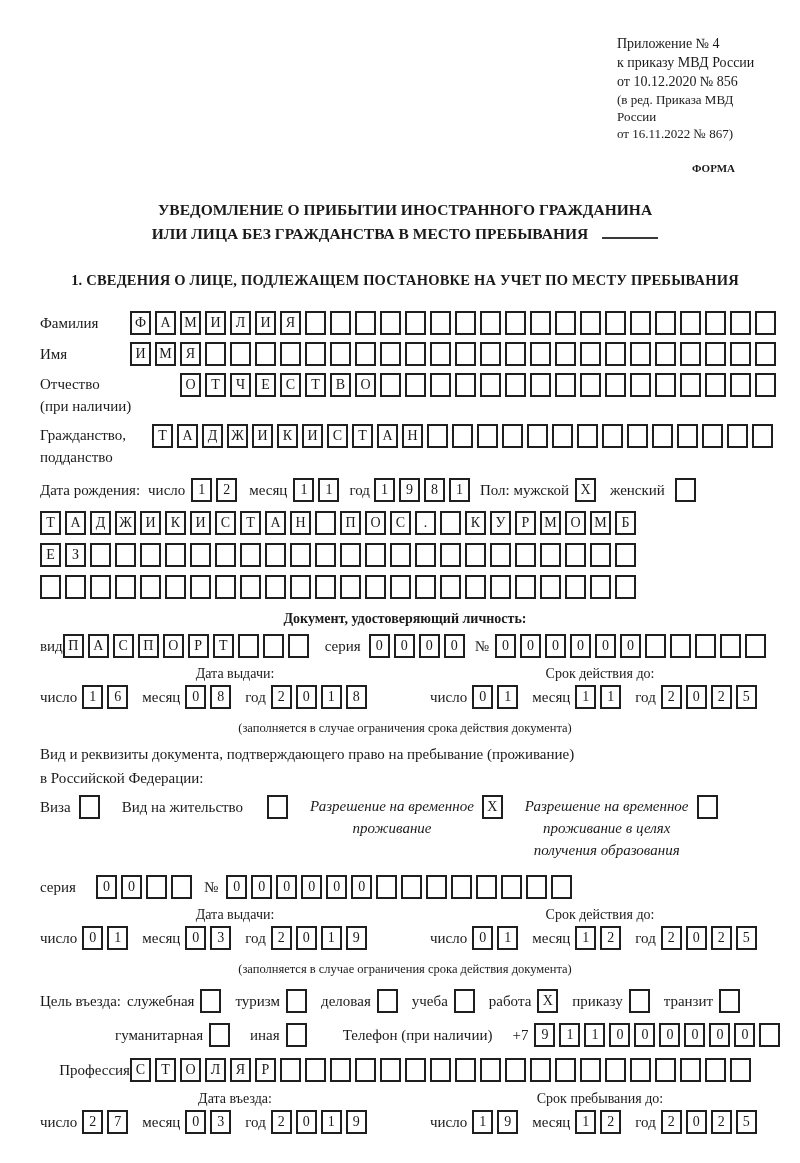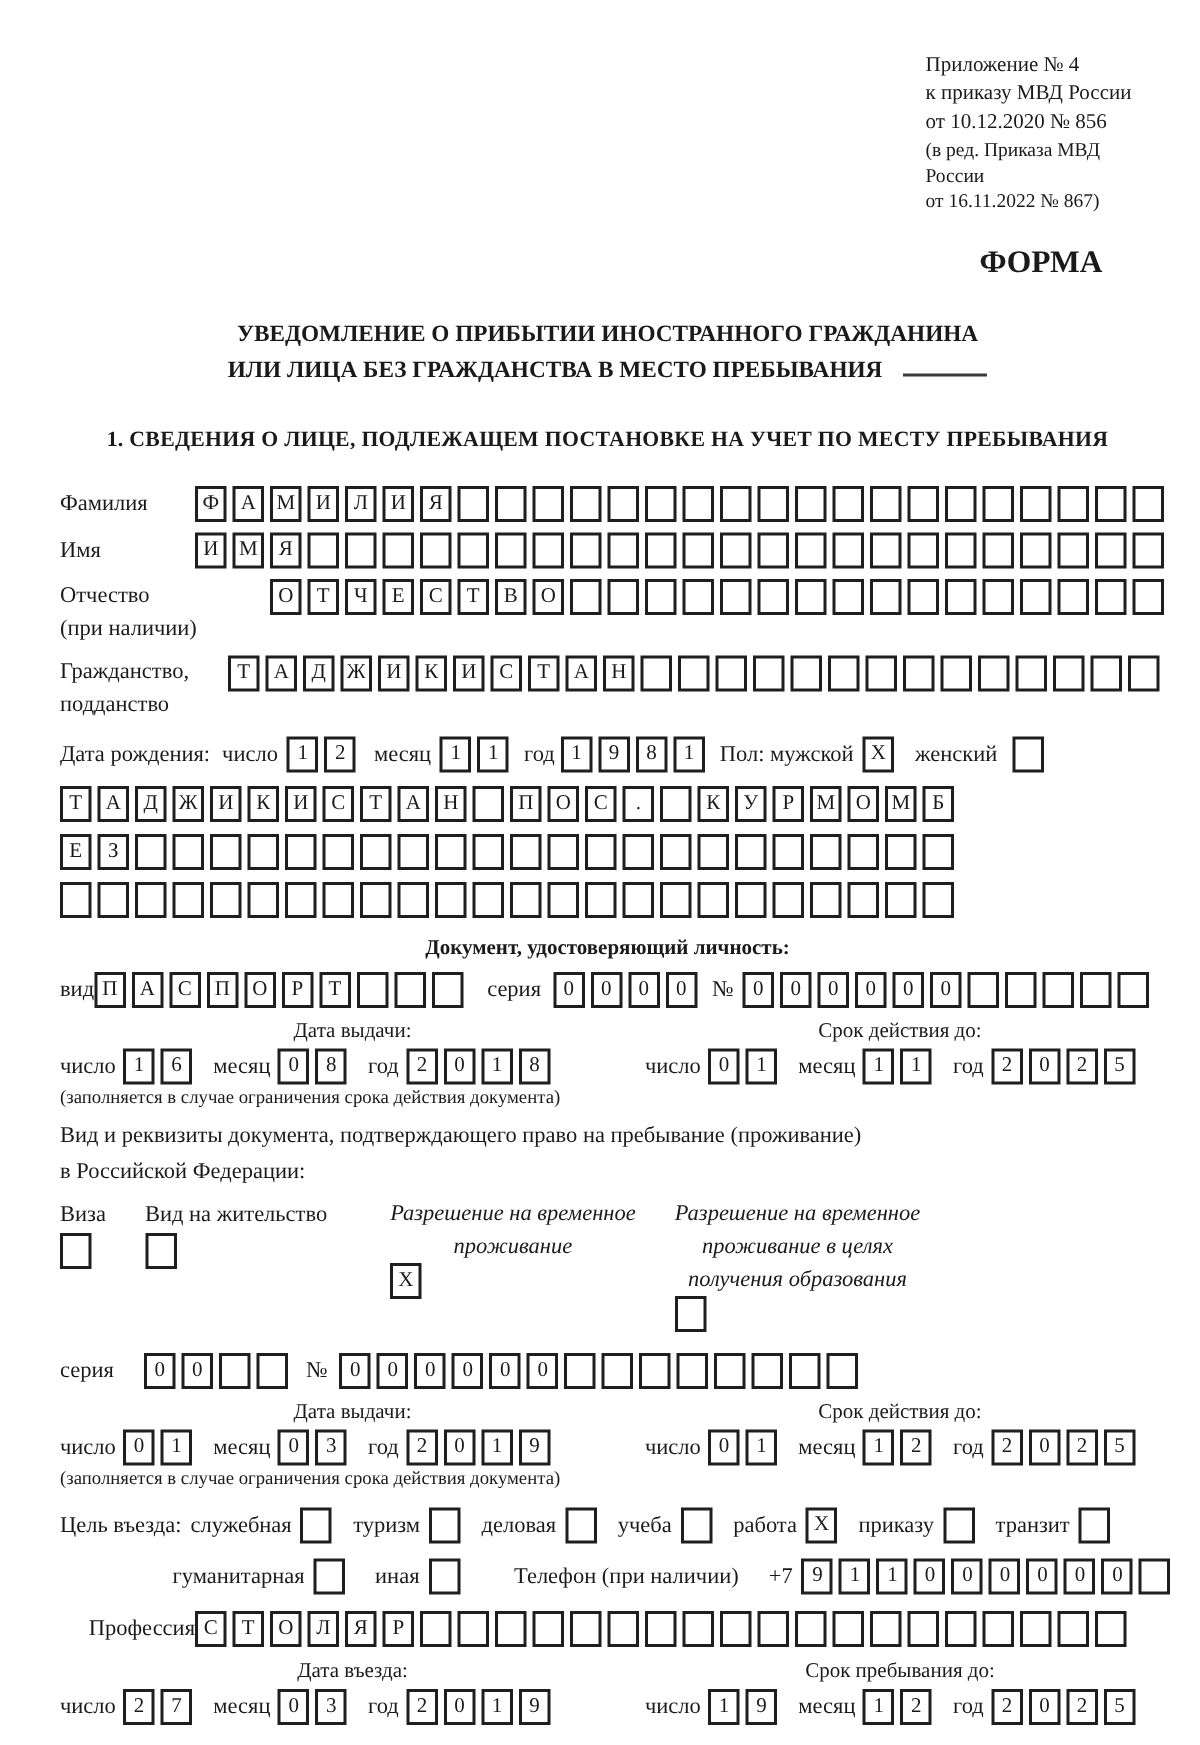--- a/index.html
+++ b/index.html
@@ -3,21 +3,21 @@
 <meta charset="utf-8">
 <style>
   html,body{margin:0;padding:0;background:#fff;}
   body{width:800px;height:1163px;overflow:hidden;color:#1a1a1a;
        font-family:"Liberation Serif","DejaVu Serif",serif;}
   .page{padding:34px 30px 0 40px;box-sizing:border-box;width:800px;height:824px;}
   
   .hdr{margin-left:577px;font-size:14px;line-height:19px;}
   .hdr .sub{font-size:13px;line-height:17px;}
   .hdr .sub:first-of-type{margin-top:6px;}
-  .forma{ text-align:right;padding-right:35px;font-weight:bold;font-size:21px;margin-top:20px;}
+  .forma{ text-align:right;padding-right:35px;font-weight:bold;font-size:11px;margin-top:20px;}
   
   .title{text-align:center;font-weight:bold;font-size:15.5px;line-height:24px;margin-top:24px;}
   .t-underline{display:inline-block;width:56px;border-bottom:2px solid #3a3a3a;margin-left:14px;height:14px;}
   .sec-heading{text-align:center;font-weight:bold;font-size:14.5px;margin-top:26px;letter-spacing:.2px;}
   
   .row{display:flex;align-items:center;margin-top:7px;}
   .row.top{align-items:flex-start;}
   .lbl{font-size:15px;line-height:22px;flex:0 0 auto;}
   .w90{width:90px;} .w112{width:112px;} .w140{width:140px;}
   .lbl-inline{font-size:15px;white-space:nowrap;}
@@ -30,24 +30,24 @@
   
   .doc-heading{text-align:center;font-weight:bold;font-size:14px;margin-top:8px;}
   
   .dates{display:flex;margin-top:8px;}
   .half-l{width:390px;flex:0 0 auto;}
   .half-r{flex:1;}
   .date-heading{text-align:center;font-size:14px;margin-bottom:3px;}
   .date-fields{display:flex;align-items:center;}
   .date-fields .lbl-inline{margin-right:5px;}
   .date-fields .gap{margin-left:10px;}
-  .fill-note{font-size:12.5px;text-align:left;margin-top:1px;}
+  .fill-note{font-size:12.5px;text-align:center;margin-top:12px;}
   
   .permit-row{display:flex;align-items:flex-start;margin-top:8px;}
-  .opt{display:flex;align-items:flex-start;margin-right:18px;flex-direction:column;}
+  .opt{display:flex;align-items:flex-start;margin-right:18px;}
   .opt:last-child{margin-right:0;}
   .opt .lbl-inline{margin-right:8px;line-height:24px;}
   .opt-lines{text-align:center;font-size:15px;line-height:22px;margin-right:8px;font-style:italic;}
   
   .purpose{display:flex;align-items:center;margin-top:12px;flex-wrap:nowrap;}
   .purpose .lbl-inline{margin-right:6px;}
   .purpose .cells{margin-right:10px;}
   .intro{font-size:15px;margin-top:10px;}
 </style>
 </head>

